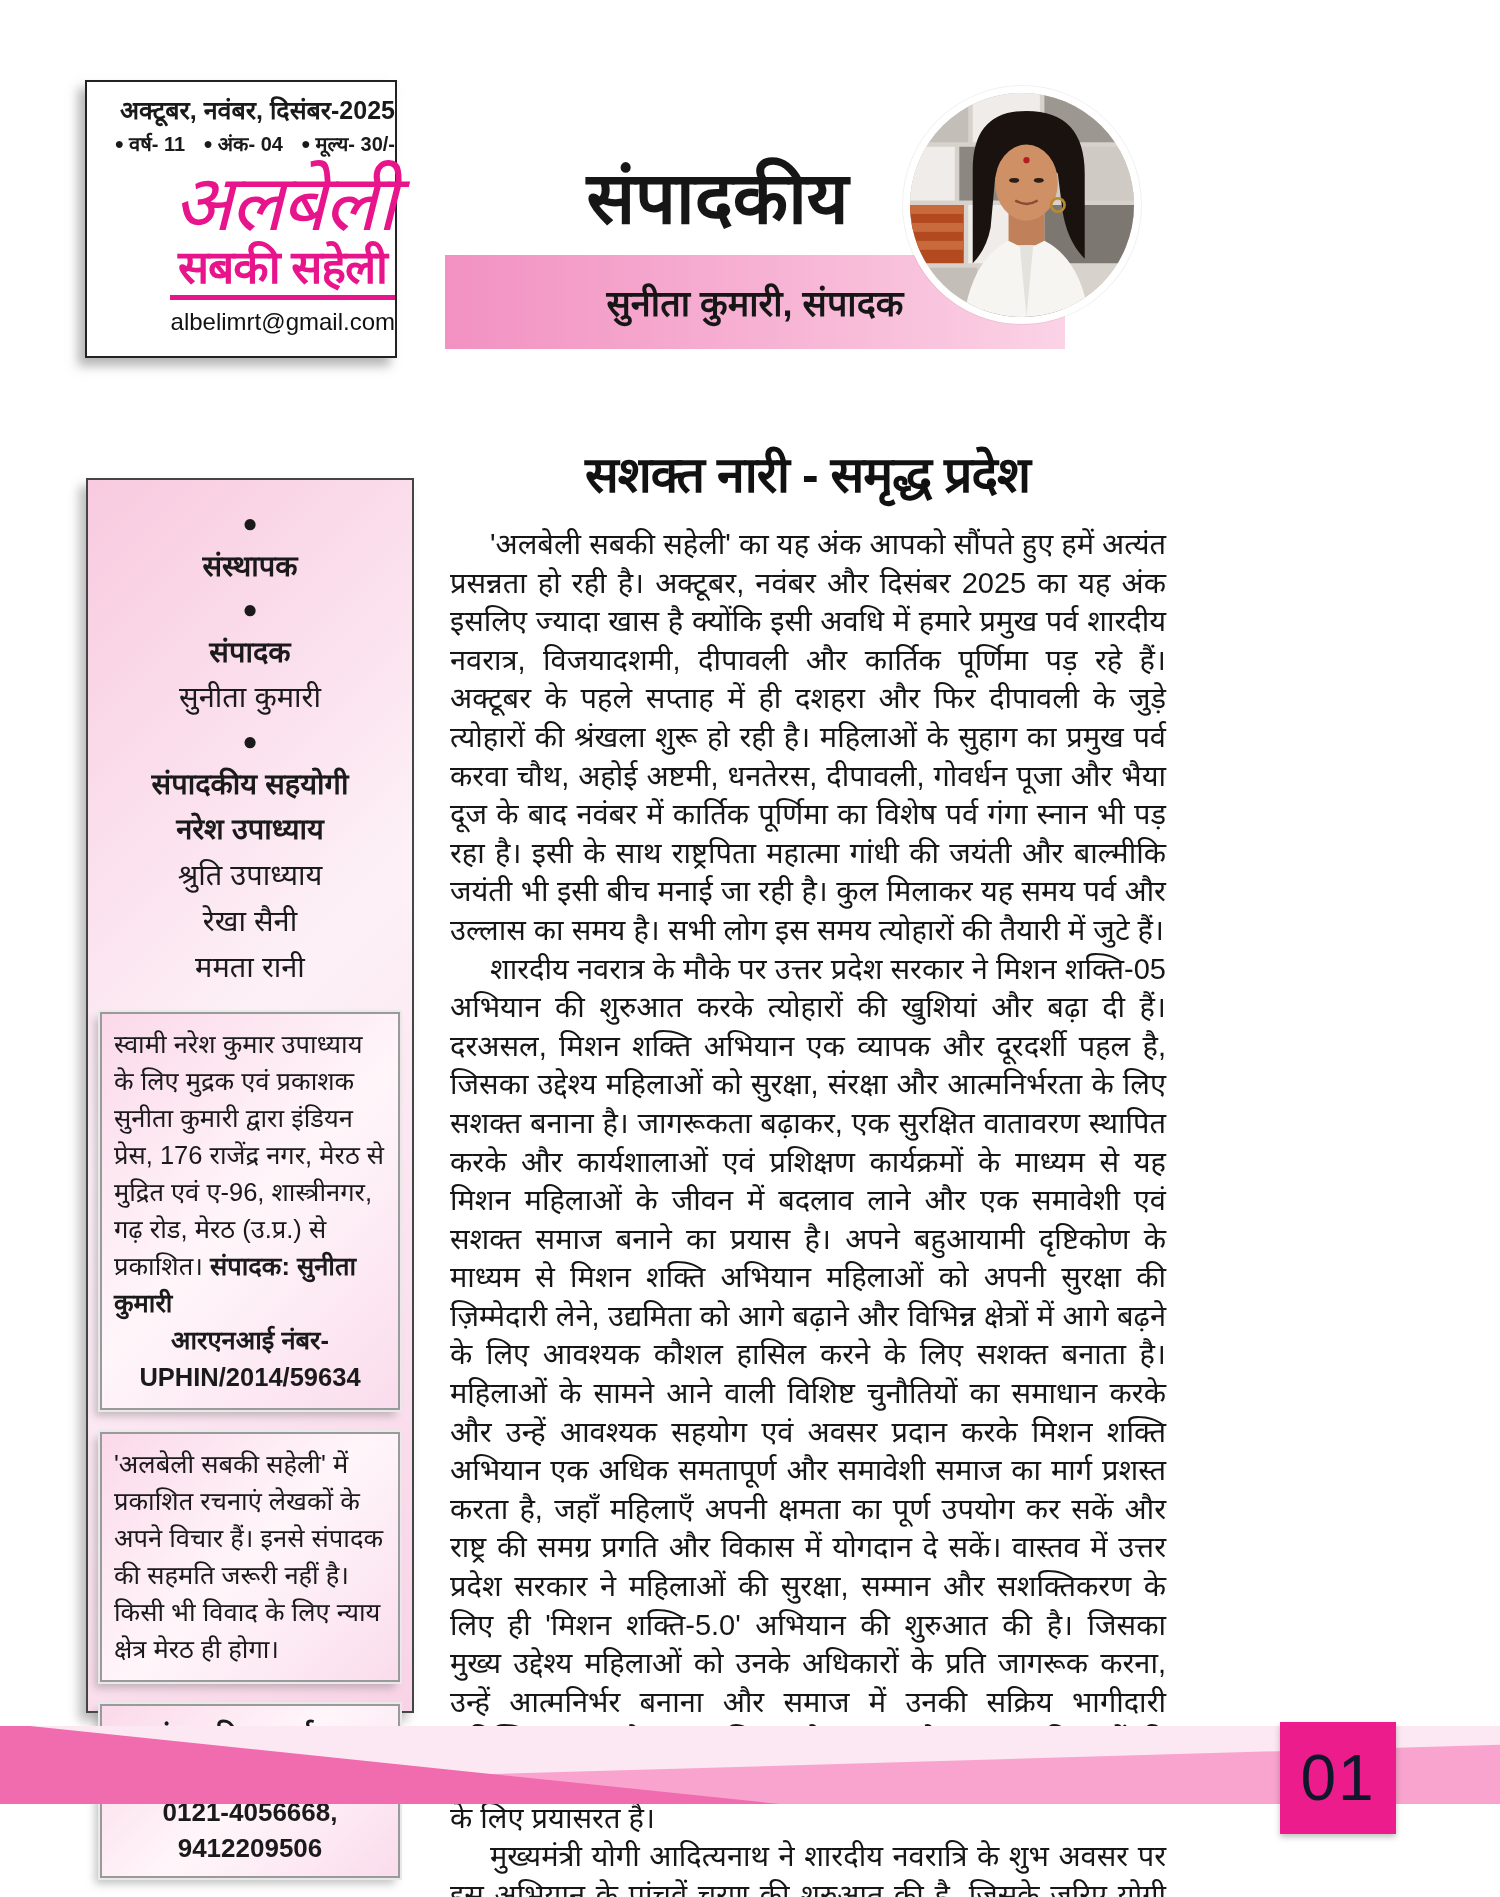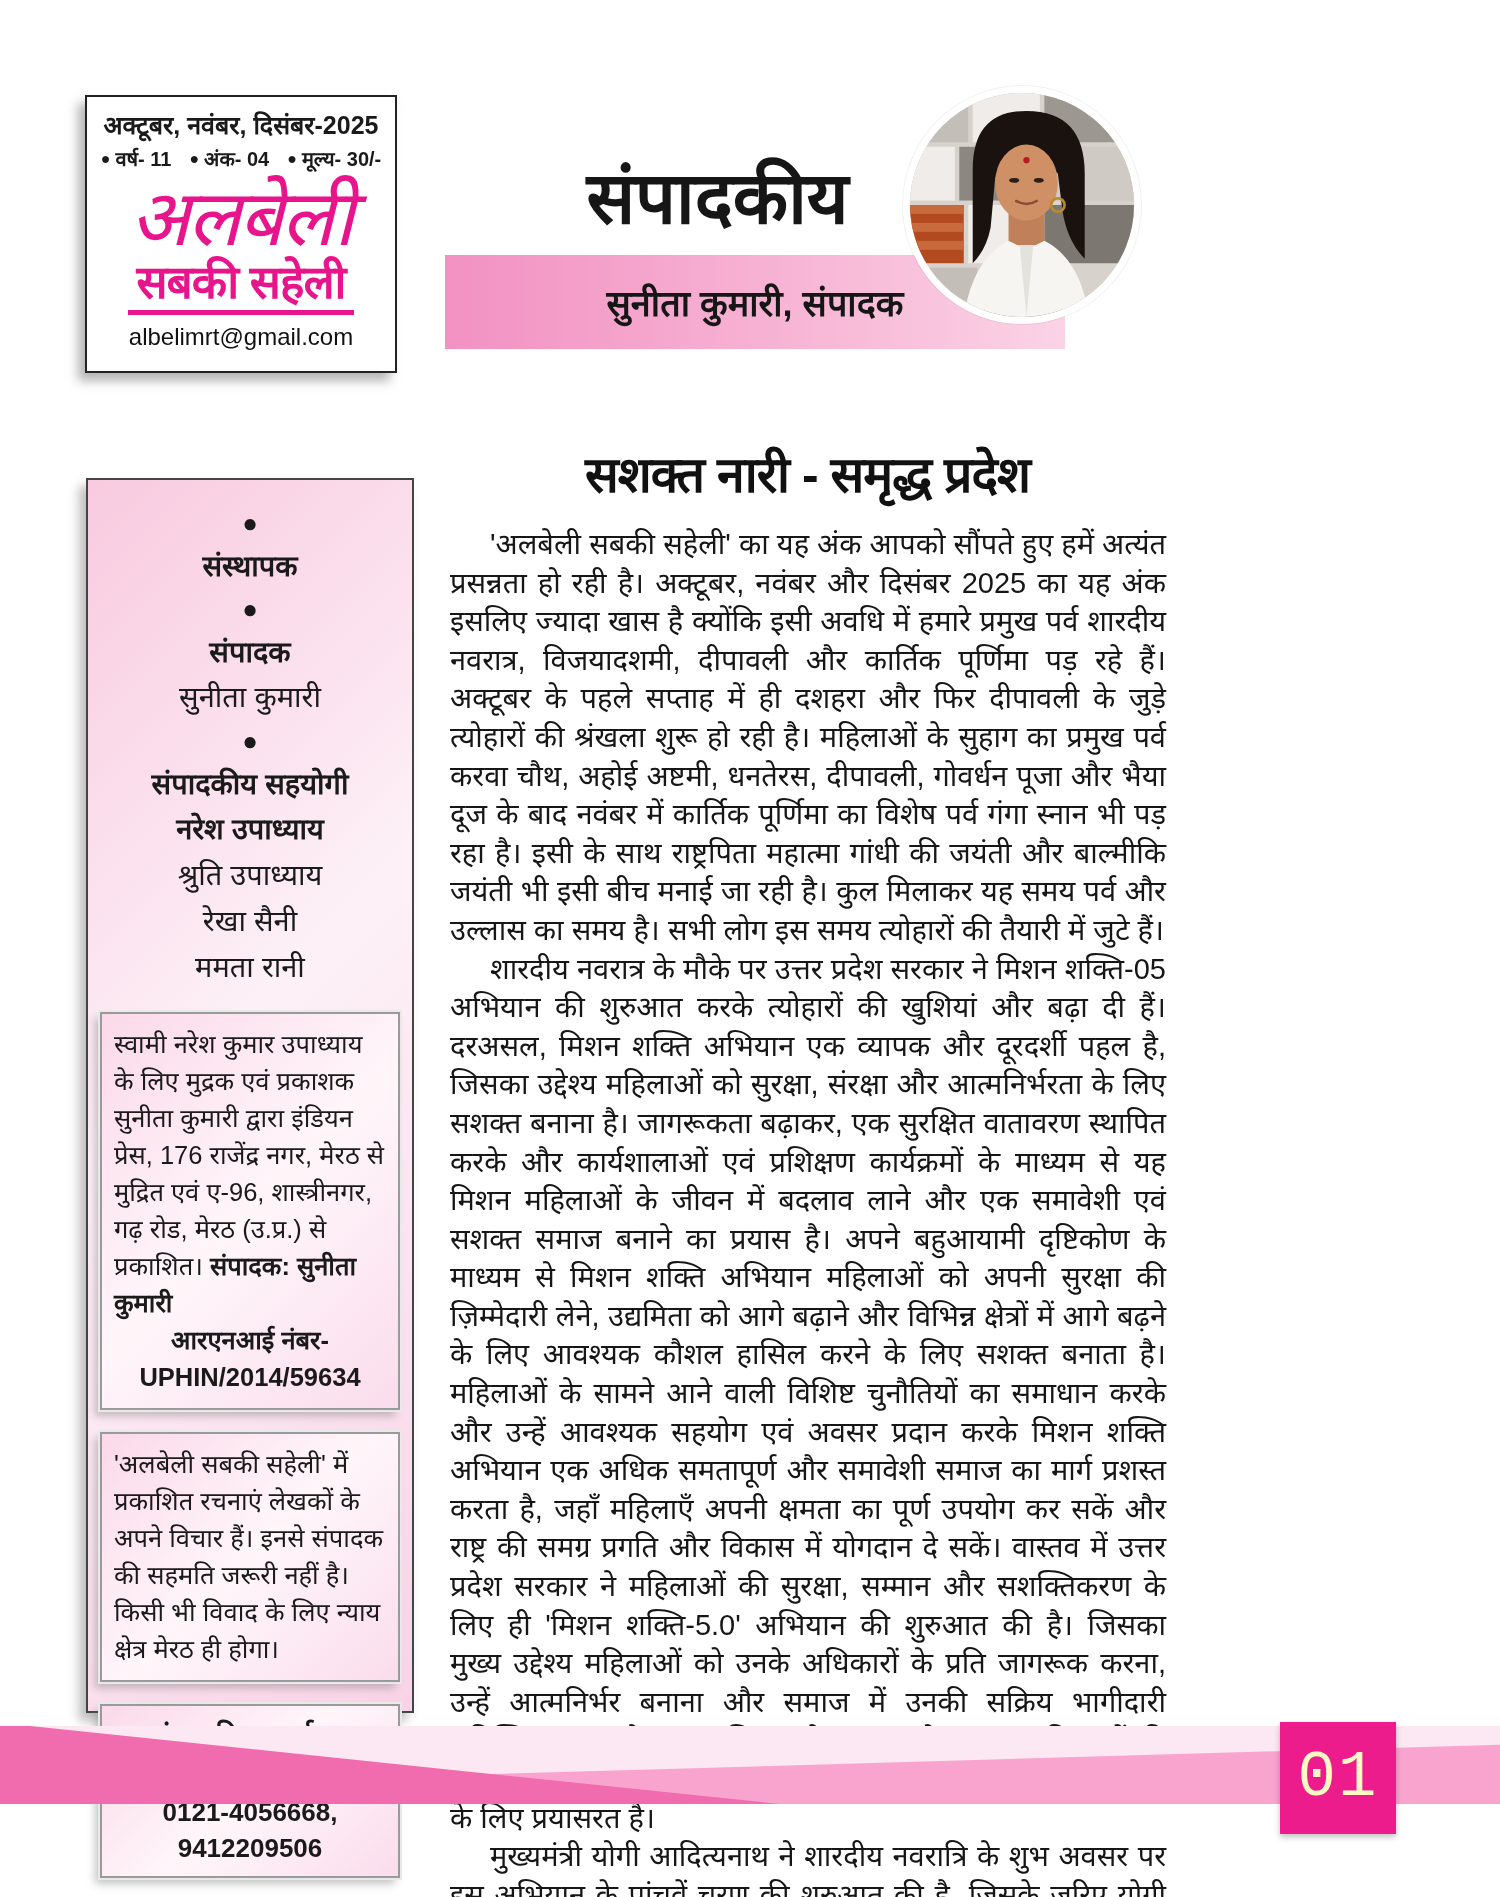--- a/index.html
+++ b/index.html
@@ -3,24 +3,24 @@
 <meta charset="utf-8">
 <style>
   html,body{margin:0;padding:0;}
   body{
     width:1500px;height:1897px;position:relative;background:#ffffff;
     font-family:"Liberation Sans","DejaVu Sans",sans-serif;color:#1a1a1a;
     overflow:hidden;
   }
   
   .masthead{
-    position:absolute;left:85px;top:95px;width:312px;height:278px;
+    position:absolute;left:85px;top:80px;width:312px;height:278px;
     background:#ffffff;border:2px solid #222;
     box-shadow:-7px 8px 10px rgba(110,110,110,.5);
-    display:flex;flex-direction:column;align-items:center;box-sizing:border-box;
+    display:flex;flex-direction:column;align-items:flex-end;box-sizing:border-box;
     padding-top:10px;
   }
   .masthead .date-line{font-weight:bold;font-size:25px;white-space:nowrap;}
   .masthead .meta-line{display:flex;gap:18px;margin-top:4px;font-weight:bold;font-size:20px;white-space:nowrap;}
   .masthead .meta-item{display:flex;align-items:center;gap:5px;}
   .masthead .bullet{font-size:16px;line-height:1;}
   .logo1{
     color:#e8148b;font-weight:normal;font-style:italic;font-size:78px;line-height:80px;margin-top:6px;
     letter-spacing:-2px;
   }
@@ -91,22 +91,22 @@
   .fb-base{position:absolute;inset:0;background:#fce8f2;}
   .fb-mid{position:absolute;inset:0;background:#f9a4ce;
     clip-path:polygon(0 80%,100% 24%,100% 100%,0 100%);}
   .fb-dark{position:absolute;inset:0;background:#f06cae;
     clip-path:polygon(0 0,2% 0,52% 100%,0 100%);}
   .page-box{
     position:absolute;left:1280px;top:1722px;width:116px;height:112px;
     background:#ec1c8d;display:flex;align-items:center;justify-content:center;
     box-shadow:0 3px 6px rgba(0,0,0,.25);
   }
-  .page-num{color:#fef9c3;font-size:64px;font-weight:400;letter-spacing:2px;
-    font-family:Liberation Mono, monospace;}
+  .page-num{color:#0f172a;font-size:64px;font-weight:400;letter-spacing:2px;
+    font-family:Liberation Sans, sans-serif;}
 </style>
 </head>
 <body>
 
 <div class="masthead">
   <div class="date-line">अक्टूबर, नवंबर, दिसंबर-2025</div>
   <div class="meta-line">
     <span class="meta-item">
       <span class="bullet">●</span>
       <span>वर्ष- 11</span>

